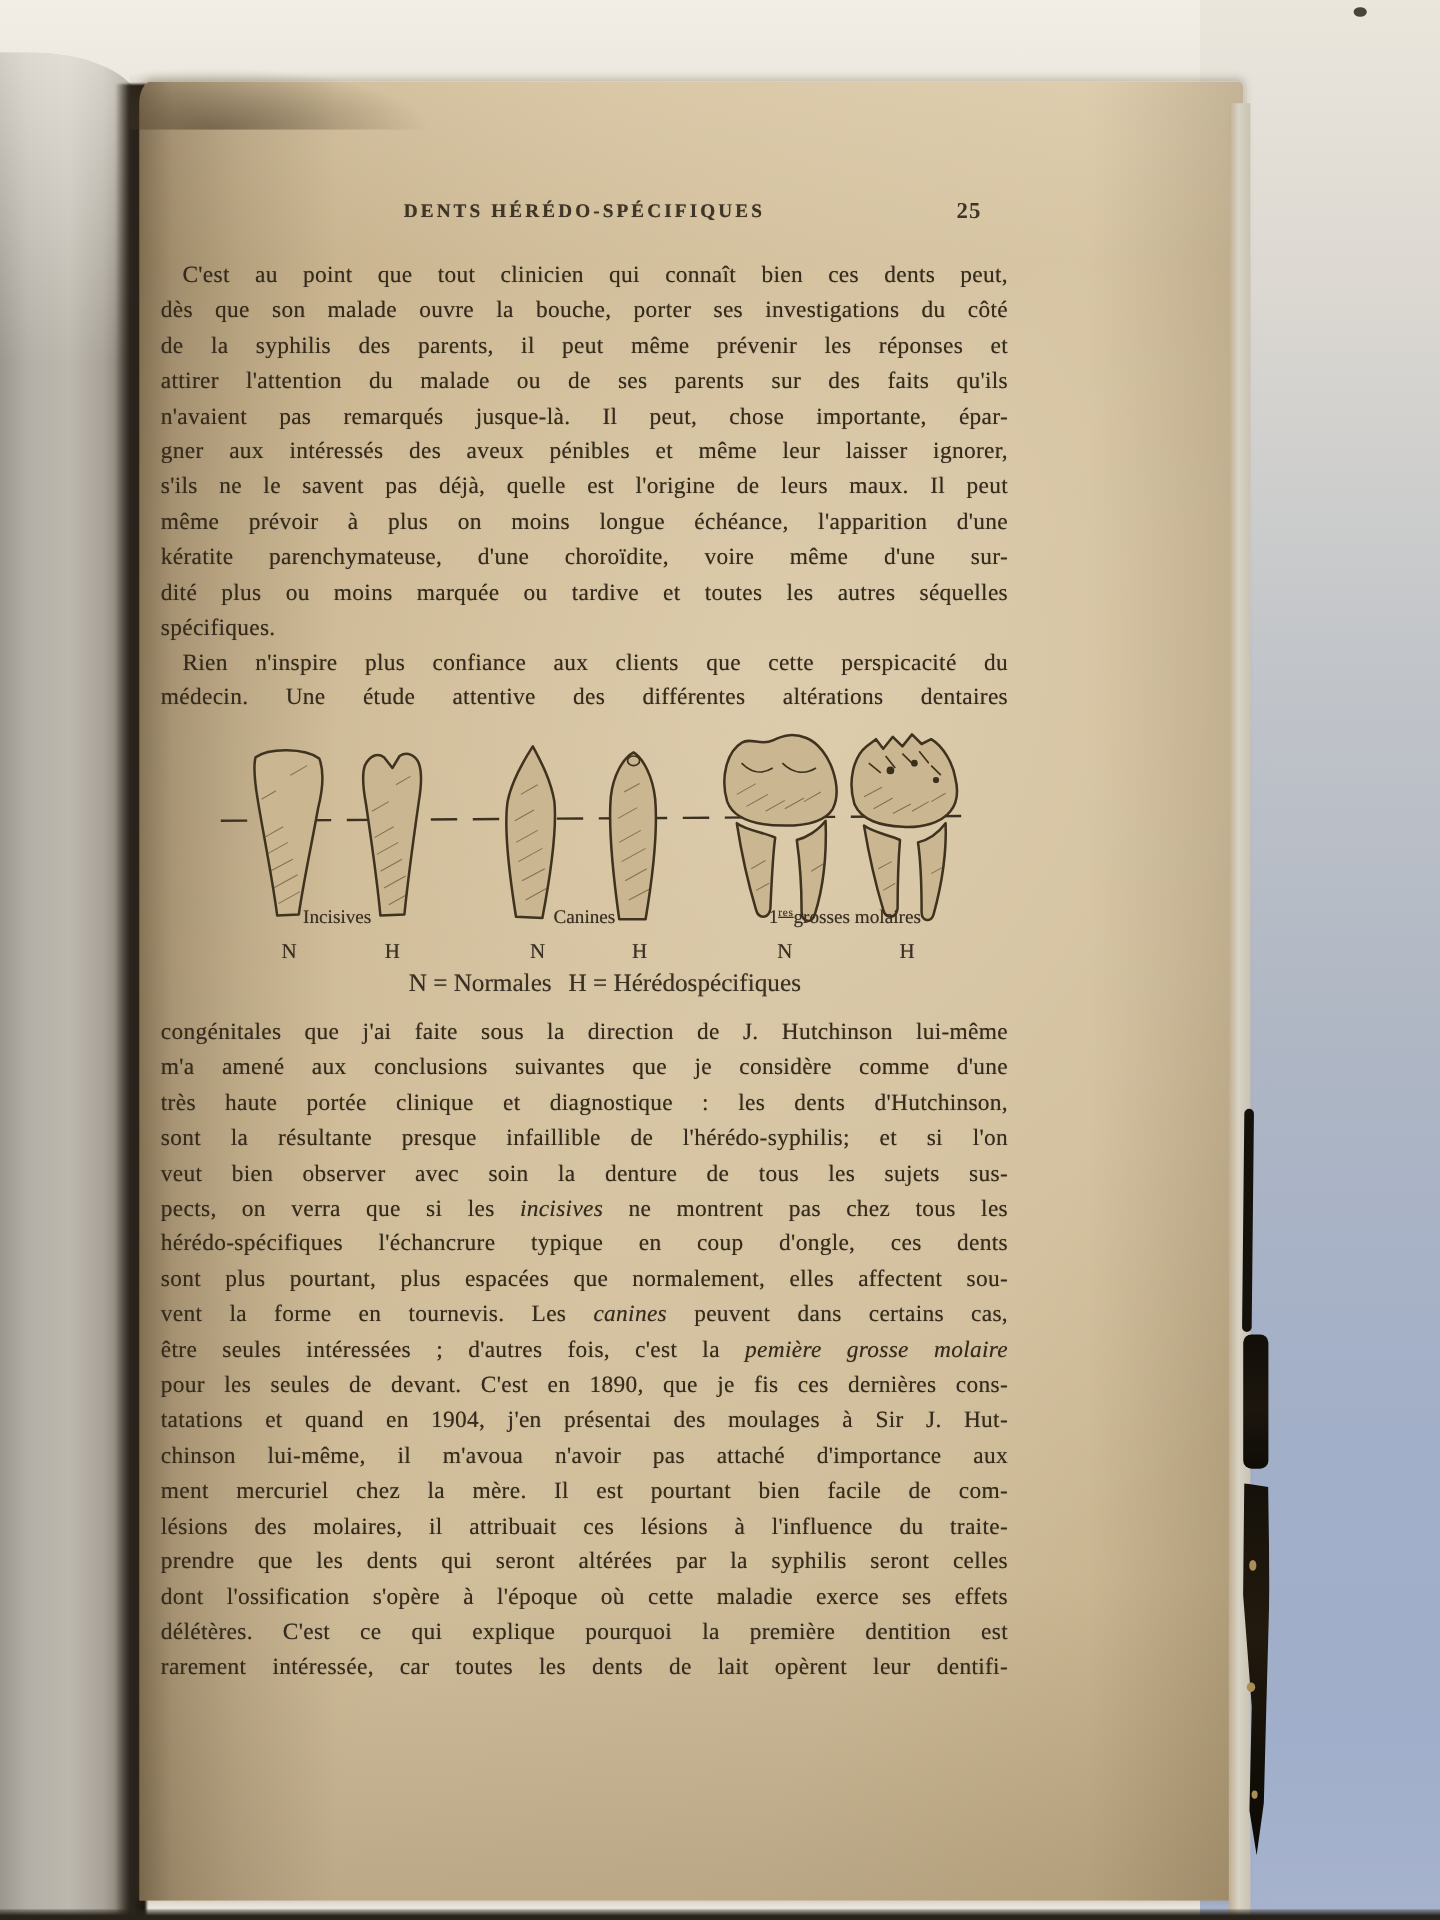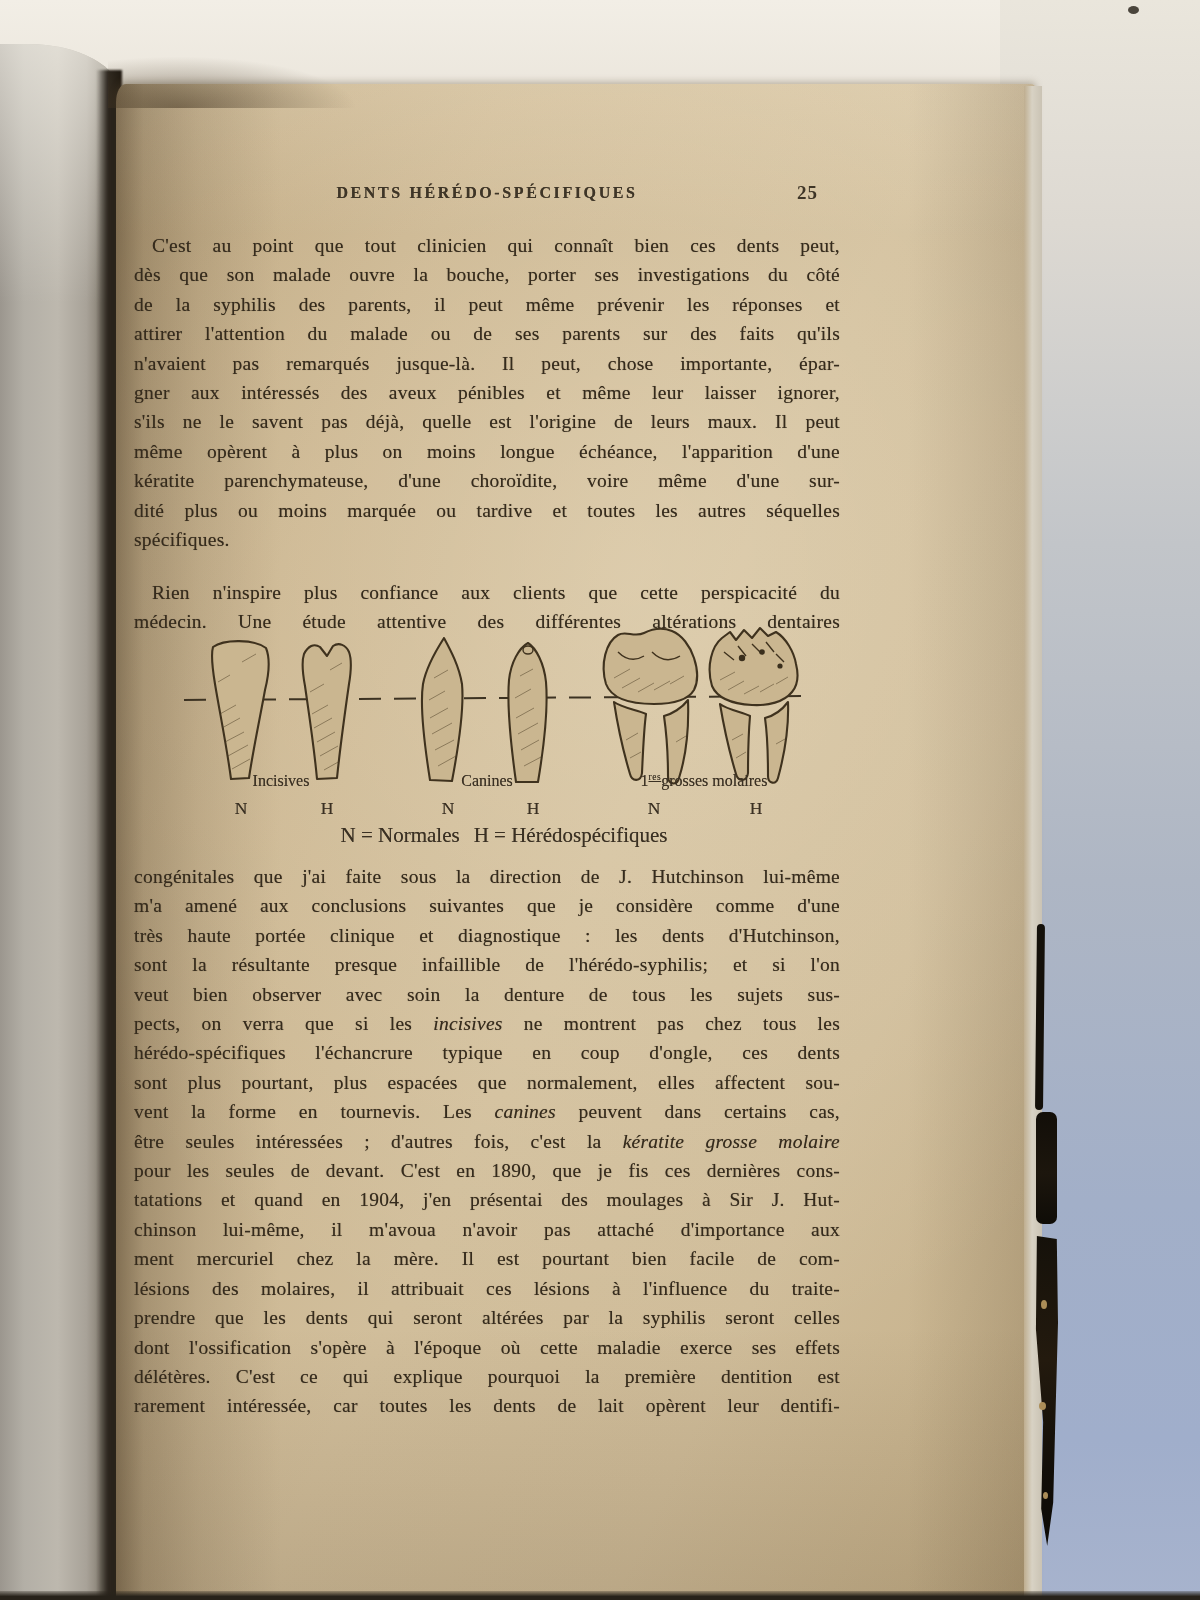--- a/index.html
+++ b/index.html
@@ -40,21 +40,21 @@
     background:linear-gradient(to bottom,#120e08 0%,#1c160d 55%,#0f0c07 100%);}
   .damage.c{left:1034px;top:1236px;width:24px;height:310px;
     background:linear-gradient(to bottom,#15110a 0%,#231a0e 40%,#120e08 75%,#0d0a06 100%);
     clip-path:polygon(12% 0,95% 1%,100% 28%,88% 62%,80% 86%,55% 100%,30% 88%,38% 60%,8% 30%);}
   .fleck{position:absolute;background:#ab8d58;border-radius:50%;}
   .fleck.f1{left:1041px;top:1300px;width:6px;height:9px;}
   .fleck.f2{left:1039px;top:1402px;width:7px;height:8px;}
   .fleck.f3{left:1043px;top:1492px;width:5px;height:7px;}
 
   
-  .page{position:absolute;left:116px;top:84px;width:920px;height:1516px;
+  .page{position:absolute;left:116px;top:68px;width:920px;height:1516px;
     border-top-left-radius:10px 18px;border-top-right-radius:5px;
     background:
       radial-gradient(120% 85% at 56% 32%,rgba(255,246,224,.28),rgba(255,246,224,0) 62%),
       linear-gradient(to right,rgba(56,40,20,.50) 0%,rgba(56,40,20,.26) 3%,
         rgba(56,40,20,.12) 9%,rgba(56,40,20,0) 18%,rgba(56,40,20,0) 86%,
         rgba(56,40,20,.16) 100%),
       linear-gradient(to bottom,rgba(250,240,218,.25) 0%,rgba(250,240,218,0) 10%,
         rgba(250,240,218,0) 82%,rgba(74,56,32,.16) 100%),
       linear-gradient(115deg,#bca57e 0%,#c9b38d 24%,#d1be9b 52%,#cfbc99 74%,#c3ae87 100%);
     box-shadow:0 -2px 7px rgba(92,76,52,.35);}
@@ -64,21 +64,21 @@
   .head-title{font-size:16px;font-weight:bold;letter-spacing:2.6px;color:#3e3527;
     text-shadow:0 0 .6px rgba(62,53,39,.7);}
   .page-num{position:absolute;right:22px;top:-2px;font-size:19px;font-weight:bold;
     letter-spacing:1px;color:#3e3527;}
 
   .para{position:absolute;left:18px;width:706px;font-size:19.5px;line-height:29.4px;
     letter-spacing:.25px;text-shadow:0 0 .7px rgba(56,44,26,.55);}
   .tline{text-align:justify;text-align-last:justify;white-space:normal;}
   .para[data-last-align="left"] .tline:last-child{text-align-last:left;}
   .para.indent .tline:first-child{text-indent:18px;}
-  .p1{top:147px;} .p2{top:470px;margin-top:24px;} .p3{top:778px;}
+  .p1{top:147px;} .p2{top:470px;} .p3{top:778px;}
   .tline i{font-style:italic;}
 
   
   .fig{position:absolute;inset:0;margin:0;pointer-events:none;}
   .teeth-svg{position:absolute;left:66px;top:538px;}
   .flabel{position:absolute;top:688px;transform:translateX(-50%);font-size:16px;
     color:#3a3023;white-space:nowrap;text-shadow:0 0 .6px rgba(58,48,35,.6);}
   .flabel sup{font-size:9.5px;vertical-align:6px;letter-spacing:.5px;text-decoration:underline;}
   .flabel .rest{margin-left:0;}
   .nh{position:absolute;top:714px;transform:translateX(-50%);font-size:17.5px;
@@ -115,21 +115,21 @@
       </div>
 
       <div class="para p1 indent" data-last-align="left">
           <div class="tline">C'est au point que tout clinicien qui connaît bien ces dents peut,</div>
           <div class="tline">dès que son malade ouvre la bouche, porter ses investigations du côté</div>
           <div class="tline">de la syphilis des parents, il peut même prévenir les réponses et</div>
           <div class="tline">attirer l'attention du malade ou de ses parents sur des faits qu'ils</div>
           <div class="tline">n'avaient pas remarqués jusque-là. Il peut, chose importante, épar-</div>
           <div class="tline">gner aux intéressés des aveux pénibles et même leur laisser ignorer,</div>
           <div class="tline">s'ils ne le savent pas déjà, quelle est l'origine de leurs maux. Il peut</div>
-          <div class="tline">même opèrent à plus on moins longue échéance, l'apparition d'une</div>
+          <div class="tline">même prévoir à plus on moins longue échéance, l'apparition d'une</div>
           <div class="tline">kératite parenchymateuse, d'une choroïdite, voire même d'une sur-</div>
           <div class="tline">dité plus ou moins marquée ou tardive et toutes les autres séquelles</div>
           <div class="tline">spécifiques.</div>
         </div>
 
       <div class="para p2 indent">
           <div class="tline">Rien n'inspire plus confiance aux clients que cette perspicacité du</div>
           <div class="tline">médecin. Une étude attentive des différentes altérations dentaires</div>
         </div>
 
@@ -214,21 +214,21 @@
       <div class="para p3">
           <div class="tline">congénitales que j'ai faite sous la direction de J. Hutchinson lui-même</div>
           <div class="tline">m'a amené aux conclusions suivantes que je considère comme d'une</div>
           <div class="tline">très haute portée clinique et diagnostique : les dents d'Hutchinson,</div>
           <div class="tline">sont la résultante presque infaillible de l'hérédo-syphilis; et si l'on</div>
           <div class="tline">veut bien observer avec soin la denture de tous les sujets sus-</div>
           <div class="tline">pects, on verra que si les <i>incisives</i> ne montrent pas chez tous les</div>
           <div class="tline">hérédo-spécifiques l'échancrure typique en coup d'ongle, ces dents</div>
           <div class="tline">sont plus pourtant, plus espacées que normalement, elles affectent sou-</div>
           <div class="tline">vent la forme en tournevis. Les <i>canines</i> peuvent dans certains cas,</div>
-          <div class="tline">être seules intéressées ; d'autres fois, c'est la <i>kératite grosse molaire</i></div>
+          <div class="tline">être seules intéressées ; d'autres fois, c'est la <i>pemière grosse molaire</i></div>
           <div class="tline">pour les seules de devant. C'est en 1890, que je fis ces dernières cons-</div>
           <div class="tline">tatations et quand en 1904, j'en présentai des moulages à Sir J. Hut-</div>
           <div class="tline">chinson lui-même, il m'avoua n'avoir pas attaché d'importance aux</div>
           <div class="tline">ment mercuriel chez la mère. Il est pourtant bien facile de com-</div>
           <div class="tline">lésions des molaires, il attribuait ces lésions à l'influence du traite-</div>
           <div class="tline">prendre que les dents qui seront altérées par la syphilis seront celles</div>
           <div class="tline">dont l'ossification s'opère à l'époque où cette maladie exerce ses effets</div>
           <div class="tline">délétères. C'est ce qui explique pourquoi la première dentition est</div>
           <div class="tline">rarement intéressée, car toutes les dents de lait opèrent leur dentifi-</div>
         </div>

